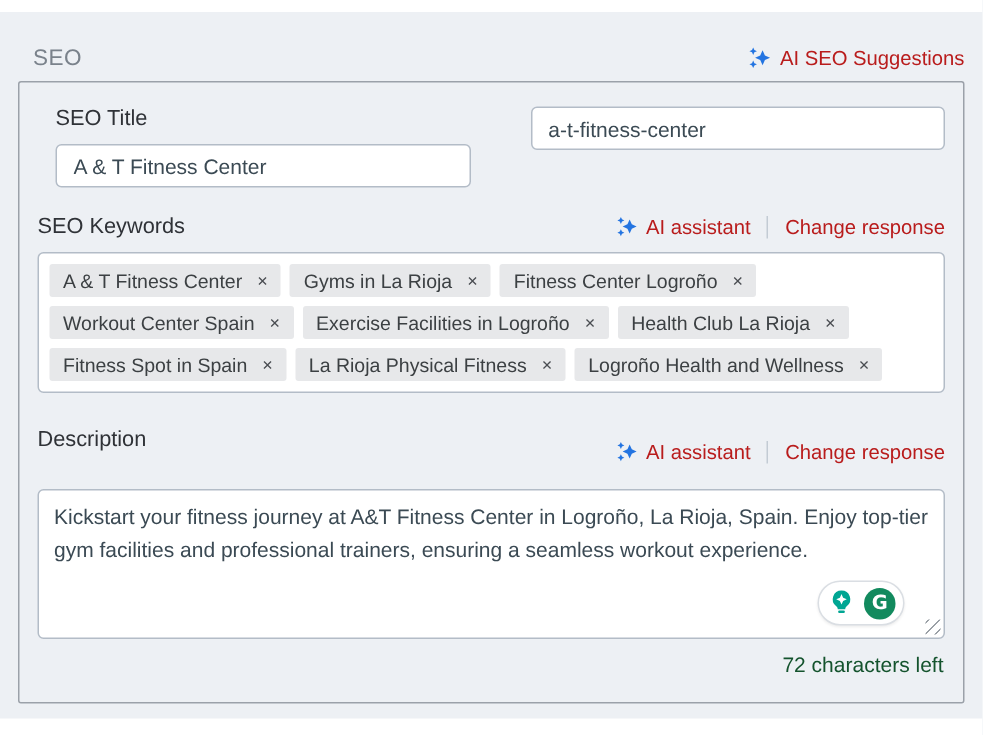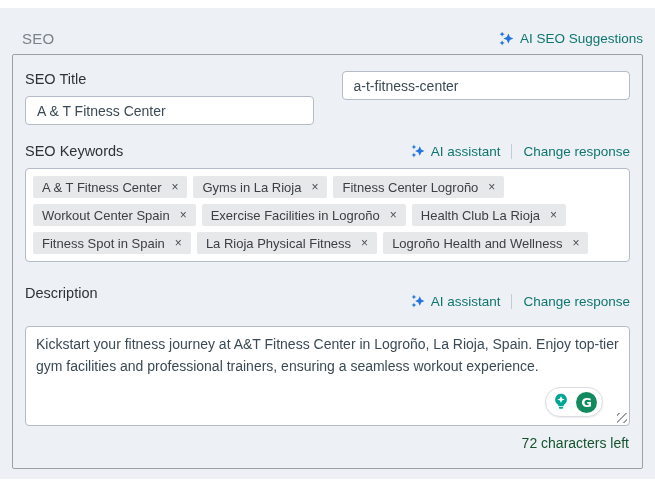--- a/index.html
+++ b/index.html
@@ -26,36 +26,36 @@
   }
   .section-title {
     font-size: 15px;
     color: #7a828b;
     letter-spacing: 0.3px;
   }
   .link {
     display: inline-flex;
     align-items: center;
     gap: 6px;
-    color: #0f766e;
+    color: #b91c1c;
     font-size: 13.5px;
     cursor: pointer;
     text-decoration: none;
     white-space: nowrap;
   }
   .sparkle-icon { width: 15px; height: 15px; transform: scaleX(-1); flex: 0 0 auto; }
   .sparkle-icon svg { display: block; width: 100%; height: 100%; fill: #2374e1; }
   .card {
     border: 1px solid #9ba1a9;
     border-radius: 2px;
     padding: 16px 12px 26px 12px;
     height: 415px;
   }
   .two-col { display: flex; gap: 28px; margin-bottom: 18px; }
-  .col { flex: 1; min-width: 0; }
+  .col { flex: 1; min-width: 0; margin-left: 12px; }
   .field-label {
     font-size: 14.5px;
     color: #2f3237;
     margin-bottom: 9px;
     display: flex;
     align-items: center;
     gap: 6px;
   }
   .help-icon {
     width: 15px; height: 15px;

